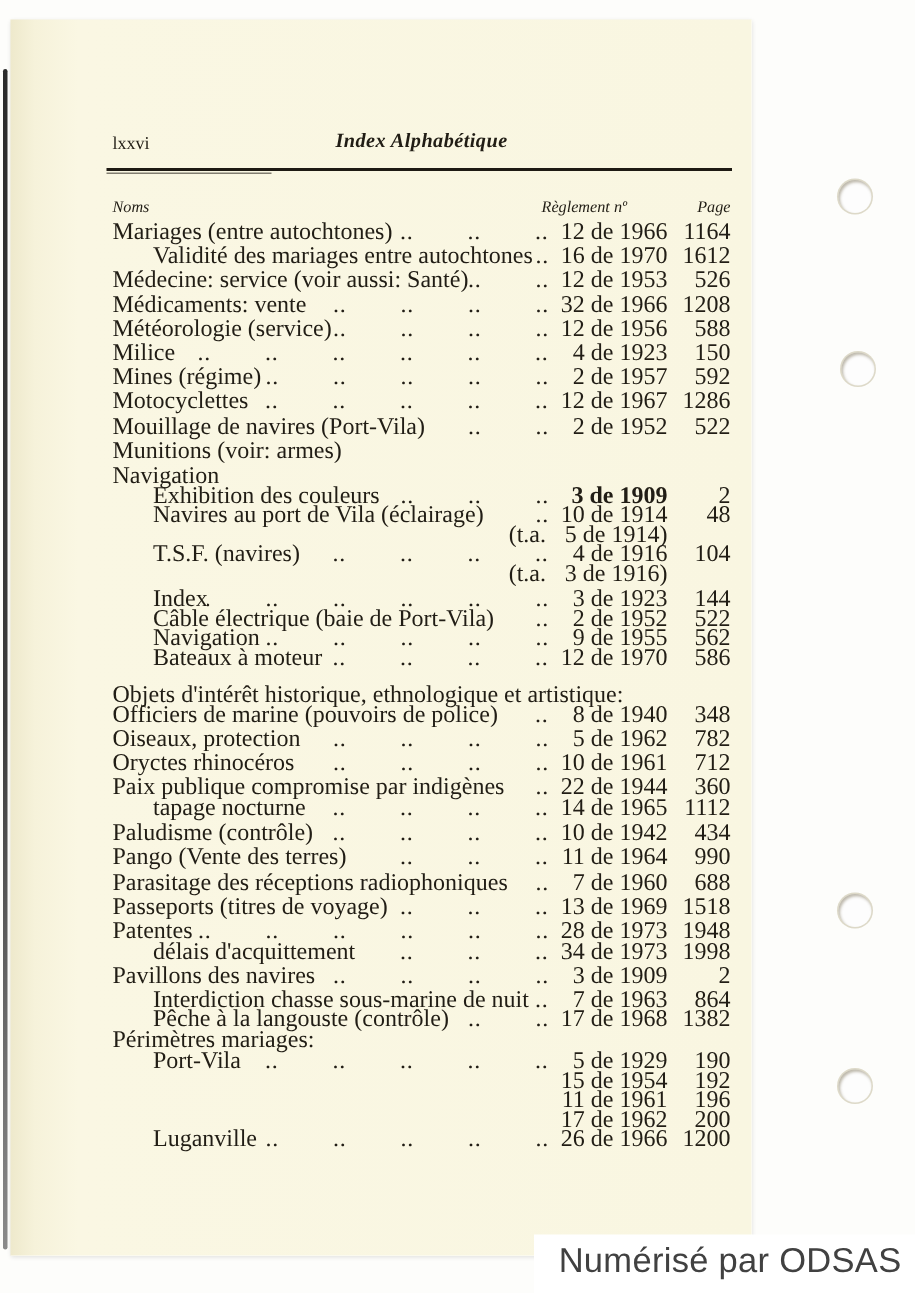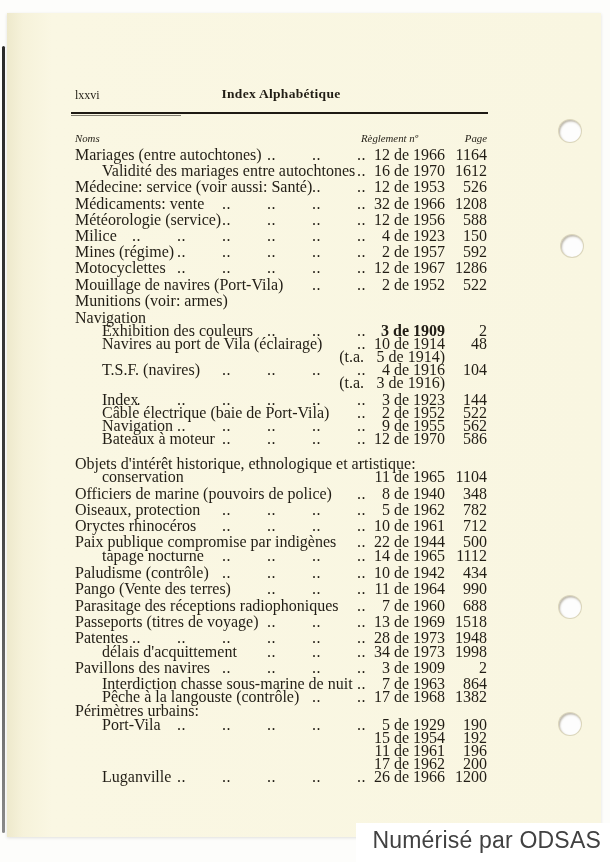--- a/index.html
+++ b/index.html
@@ -3,36 +3,36 @@
 <meta charset="utf-8">
 <style>
   html,body{margin:0;padding:0;}
   body{
     width:610px;height:862px;position:relative;overflow:hidden;
     background:#fdfdfb;
     font-family:"Liberation Serif","DejaVu Serif",serif;
     color:var(--ink,#211d15);
   }
   .page{
-    position:absolute;left:7px;top:13px;width:594px;height:824px;
+    position:absolute;left:7px;top:13px;width:494px;height:824px;
     background:linear-gradient(90deg,#eee9cc 0px,#f6f2da 16px,var(--paper,#faf7e3) 45px,#f9f6e1 100%);
     box-shadow:0 1px 3px rgba(0,0,0,0.12);
   }
   .spine-line{
     position:absolute;left:2px;top:46px;width:3px;height:787px;border-radius:2px;
     background:linear-gradient(180deg,#2b2b2b 0%,#3c3c3c 55%,#8a8a8a 100%);
   }
   .hole{
     position:absolute;width:22px;height:22px;border-radius:50%;background:#fdfdfd;
     box-shadow:inset 1px 1.5px 2px rgba(110,100,70,.45), 0 0 0 1px rgba(190,182,150,.5);
   }
   .folio{position:absolute;left:68px;top:75px;font-size:12px;}
   .title{
     position:absolute;left:68px;top:73px;width:412px;text-align:center;
-    font-size:13.5px;font-weight:bold;letter-spacing:.3px;
+    font-size:13.5px;font-style:italic;font-weight:bold;letter-spacing:.3px;
   }
   .rule{position:absolute;left:64px;top:99px;width:417px;height:2.2px;background:#1e1a13;}
   .rule2{position:absolute;left:64px;top:102px;width:110px;height:1px;background:rgba(30,26,19,.55);}
   .colhead{
     position:absolute;left:68px;top:119px;width:412px;display:flex;
     font-size:10.8px;font-style:italic;
   }
   .colhead .c-noms{flex:1;}
   .colhead .c-reg{width:86px;text-align:left;}
   .colhead .c-page{width:40px;text-align:right;}
@@ -217,27 +217,20 @@
     <span class="reg">12 de 1970</span>
     <span class="pg">586</span>
   </div>
       <div class="row sp-t">
     <span class="name">Objets d'intérêt historique, ethnologique et artistique:</span>
     <span class="lead"></span>
     <span class="prereg"></span>
     <span class="reg"></span>
     <span class="pg"></span>
   </div>
-      <div class="row sp-g17 ind">
-    <span class="name">conservation</span>
-    <span class="lead"></span>
-    <span class="prereg"></span>
-    <span class="reg">11 de 1965</span>
-    <span class="pg">1104</span>
-  </div>
       <div class="row sp-n">
     <span class="name">Officiers de marine (pouvoirs de police)</span>
     <span class="lead">..&nbsp;&nbsp;&nbsp;&nbsp;&nbsp;&nbsp;&nbsp;&nbsp;..&nbsp;&nbsp;&nbsp;&nbsp;&nbsp;&nbsp;&nbsp;&nbsp;..&nbsp;&nbsp;&nbsp;&nbsp;&nbsp;&nbsp;&nbsp;&nbsp;..&nbsp;&nbsp;&nbsp;&nbsp;&nbsp;&nbsp;&nbsp;&nbsp;..&nbsp;&nbsp;&nbsp;&nbsp;&nbsp;&nbsp;&nbsp;&nbsp;..&nbsp;&nbsp;&nbsp;&nbsp;&nbsp;&nbsp;&nbsp;&nbsp;..&nbsp;&nbsp;&nbsp;&nbsp;&nbsp;&nbsp;&nbsp;&nbsp;..&nbsp;&nbsp;&nbsp;&nbsp;&nbsp;&nbsp;&nbsp;&nbsp;..&nbsp;&nbsp;&nbsp;&nbsp;&nbsp;&nbsp;&nbsp;&nbsp;..&nbsp;&nbsp;&nbsp;&nbsp;&nbsp;&nbsp;&nbsp;&nbsp;..&nbsp;&nbsp;&nbsp;&nbsp;&nbsp;&nbsp;&nbsp;&nbsp;..&nbsp;&nbsp;&nbsp;&nbsp;&nbsp;&nbsp;&nbsp;&nbsp;..&nbsp;&nbsp;&nbsp;&nbsp;&nbsp;&nbsp;&nbsp;&nbsp;</span>
     <span class="prereg"></span>
     <span class="reg">8 de 1940</span>
     <span class="pg">348</span>
   </div>
       <div class="row sp-n">
     <span class="name">Oiseaux, protection</span>
     <span class="lead">..&nbsp;&nbsp;&nbsp;&nbsp;&nbsp;&nbsp;&nbsp;&nbsp;..&nbsp;&nbsp;&nbsp;&nbsp;&nbsp;&nbsp;&nbsp;&nbsp;..&nbsp;&nbsp;&nbsp;&nbsp;&nbsp;&nbsp;&nbsp;&nbsp;..&nbsp;&nbsp;&nbsp;&nbsp;&nbsp;&nbsp;&nbsp;&nbsp;..&nbsp;&nbsp;&nbsp;&nbsp;&nbsp;&nbsp;&nbsp;&nbsp;..&nbsp;&nbsp;&nbsp;&nbsp;&nbsp;&nbsp;&nbsp;&nbsp;..&nbsp;&nbsp;&nbsp;&nbsp;&nbsp;&nbsp;&nbsp;&nbsp;..&nbsp;&nbsp;&nbsp;&nbsp;&nbsp;&nbsp;&nbsp;&nbsp;..&nbsp;&nbsp;&nbsp;&nbsp;&nbsp;&nbsp;&nbsp;&nbsp;..&nbsp;&nbsp;&nbsp;&nbsp;&nbsp;&nbsp;&nbsp;&nbsp;..&nbsp;&nbsp;&nbsp;&nbsp;&nbsp;&nbsp;&nbsp;&nbsp;..&nbsp;&nbsp;&nbsp;&nbsp;&nbsp;&nbsp;&nbsp;&nbsp;..&nbsp;&nbsp;&nbsp;&nbsp;&nbsp;&nbsp;&nbsp;&nbsp;</span>
@@ -250,21 +243,21 @@
     <span class="lead">..&nbsp;&nbsp;&nbsp;&nbsp;&nbsp;&nbsp;&nbsp;&nbsp;..&nbsp;&nbsp;&nbsp;&nbsp;&nbsp;&nbsp;&nbsp;&nbsp;..&nbsp;&nbsp;&nbsp;&nbsp;&nbsp;&nbsp;&nbsp;&nbsp;..&nbsp;&nbsp;&nbsp;&nbsp;&nbsp;&nbsp;&nbsp;&nbsp;..&nbsp;&nbsp;&nbsp;&nbsp;&nbsp;&nbsp;&nbsp;&nbsp;..&nbsp;&nbsp;&nbsp;&nbsp;&nbsp;&nbsp;&nbsp;&nbsp;..&nbsp;&nbsp;&nbsp;&nbsp;&nbsp;&nbsp;&nbsp;&nbsp;..&nbsp;&nbsp;&nbsp;&nbsp;&nbsp;&nbsp;&nbsp;&nbsp;..&nbsp;&nbsp;&nbsp;&nbsp;&nbsp;&nbsp;&nbsp;&nbsp;..&nbsp;&nbsp;&nbsp;&nbsp;&nbsp;&nbsp;&nbsp;&nbsp;..&nbsp;&nbsp;&nbsp;&nbsp;&nbsp;&nbsp;&nbsp;&nbsp;..&nbsp;&nbsp;&nbsp;&nbsp;&nbsp;&nbsp;&nbsp;&nbsp;..&nbsp;&nbsp;&nbsp;&nbsp;&nbsp;&nbsp;&nbsp;&nbsp;</span>
     <span class="prereg"></span>
     <span class="reg">10 de 1961</span>
     <span class="pg">712</span>
   </div>
       <div class="row sp-g14">
     <span class="name">Paix publique compromise par indigènes</span>
     <span class="lead">..&nbsp;&nbsp;&nbsp;&nbsp;&nbsp;&nbsp;&nbsp;&nbsp;..&nbsp;&nbsp;&nbsp;&nbsp;&nbsp;&nbsp;&nbsp;&nbsp;..&nbsp;&nbsp;&nbsp;&nbsp;&nbsp;&nbsp;&nbsp;&nbsp;..&nbsp;&nbsp;&nbsp;&nbsp;&nbsp;&nbsp;&nbsp;&nbsp;..&nbsp;&nbsp;&nbsp;&nbsp;&nbsp;&nbsp;&nbsp;&nbsp;..&nbsp;&nbsp;&nbsp;&nbsp;&nbsp;&nbsp;&nbsp;&nbsp;..&nbsp;&nbsp;&nbsp;&nbsp;&nbsp;&nbsp;&nbsp;&nbsp;..&nbsp;&nbsp;&nbsp;&nbsp;&nbsp;&nbsp;&nbsp;&nbsp;..&nbsp;&nbsp;&nbsp;&nbsp;&nbsp;&nbsp;&nbsp;&nbsp;..&nbsp;&nbsp;&nbsp;&nbsp;&nbsp;&nbsp;&nbsp;&nbsp;..&nbsp;&nbsp;&nbsp;&nbsp;&nbsp;&nbsp;&nbsp;&nbsp;..&nbsp;&nbsp;&nbsp;&nbsp;&nbsp;&nbsp;&nbsp;&nbsp;..&nbsp;&nbsp;&nbsp;&nbsp;&nbsp;&nbsp;&nbsp;&nbsp;</span>
     <span class="prereg"></span>
     <span class="reg">22 de 1944</span>
-    <span class="pg">500</span>
+    <span class="pg">360</span>
   </div>
       <div class="row sp-g17 ind">
     <span class="name">tapage nocturne</span>
     <span class="lead">..&nbsp;&nbsp;&nbsp;&nbsp;&nbsp;&nbsp;&nbsp;&nbsp;..&nbsp;&nbsp;&nbsp;&nbsp;&nbsp;&nbsp;&nbsp;&nbsp;..&nbsp;&nbsp;&nbsp;&nbsp;&nbsp;&nbsp;&nbsp;&nbsp;..&nbsp;&nbsp;&nbsp;&nbsp;&nbsp;&nbsp;&nbsp;&nbsp;..&nbsp;&nbsp;&nbsp;&nbsp;&nbsp;&nbsp;&nbsp;&nbsp;..&nbsp;&nbsp;&nbsp;&nbsp;&nbsp;&nbsp;&nbsp;&nbsp;..&nbsp;&nbsp;&nbsp;&nbsp;&nbsp;&nbsp;&nbsp;&nbsp;..&nbsp;&nbsp;&nbsp;&nbsp;&nbsp;&nbsp;&nbsp;&nbsp;..&nbsp;&nbsp;&nbsp;&nbsp;&nbsp;&nbsp;&nbsp;&nbsp;..&nbsp;&nbsp;&nbsp;&nbsp;&nbsp;&nbsp;&nbsp;&nbsp;..&nbsp;&nbsp;&nbsp;&nbsp;&nbsp;&nbsp;&nbsp;&nbsp;..&nbsp;&nbsp;&nbsp;&nbsp;&nbsp;&nbsp;&nbsp;&nbsp;..&nbsp;&nbsp;&nbsp;&nbsp;&nbsp;&nbsp;&nbsp;&nbsp;</span>
     <span class="prereg"></span>
     <span class="reg">14 de 1965</span>
     <span class="pg">1112</span>
   </div>
       <div class="row sp-n">
     <span class="name">Paludisme (contrôle)</span>
@@ -323,21 +316,21 @@
     <span class="pg">864</span>
   </div>
       <div class="row sp-g14 ind">
     <span class="name">Pêche à la langouste (contrôle)</span>
     <span class="lead">..&nbsp;&nbsp;&nbsp;&nbsp;&nbsp;&nbsp;&nbsp;&nbsp;..&nbsp;&nbsp;&nbsp;&nbsp;&nbsp;&nbsp;&nbsp;&nbsp;..&nbsp;&nbsp;&nbsp;&nbsp;&nbsp;&nbsp;&nbsp;&nbsp;..&nbsp;&nbsp;&nbsp;&nbsp;&nbsp;&nbsp;&nbsp;&nbsp;..&nbsp;&nbsp;&nbsp;&nbsp;&nbsp;&nbsp;&nbsp;&nbsp;..&nbsp;&nbsp;&nbsp;&nbsp;&nbsp;&nbsp;&nbsp;&nbsp;..&nbsp;&nbsp;&nbsp;&nbsp;&nbsp;&nbsp;&nbsp;&nbsp;..&nbsp;&nbsp;&nbsp;&nbsp;&nbsp;&nbsp;&nbsp;&nbsp;..&nbsp;&nbsp;&nbsp;&nbsp;&nbsp;&nbsp;&nbsp;&nbsp;..&nbsp;&nbsp;&nbsp;&nbsp;&nbsp;&nbsp;&nbsp;&nbsp;..&nbsp;&nbsp;&nbsp;&nbsp;&nbsp;&nbsp;&nbsp;&nbsp;..&nbsp;&nbsp;&nbsp;&nbsp;&nbsp;&nbsp;&nbsp;&nbsp;..&nbsp;&nbsp;&nbsp;&nbsp;&nbsp;&nbsp;&nbsp;&nbsp;</span>
     <span class="prereg"></span>
     <span class="reg">17 de 1968</span>
     <span class="pg">1382</span>
   </div>
       <div class="row sp-g14">
-    <span class="name">Périmètres urbains:</span>
+    <span class="name">Périmètres mariages:</span>
     <span class="lead"></span>
     <span class="prereg"></span>
     <span class="reg"></span>
     <span class="pg"></span>
   </div>
       <div class="row sp-t ind">
     <span class="name">Port-Vila</span>
     <span class="lead">..&nbsp;&nbsp;&nbsp;&nbsp;&nbsp;&nbsp;&nbsp;&nbsp;..&nbsp;&nbsp;&nbsp;&nbsp;&nbsp;&nbsp;&nbsp;&nbsp;..&nbsp;&nbsp;&nbsp;&nbsp;&nbsp;&nbsp;&nbsp;&nbsp;..&nbsp;&nbsp;&nbsp;&nbsp;&nbsp;&nbsp;&nbsp;&nbsp;..&nbsp;&nbsp;&nbsp;&nbsp;&nbsp;&nbsp;&nbsp;&nbsp;..&nbsp;&nbsp;&nbsp;&nbsp;&nbsp;&nbsp;&nbsp;&nbsp;..&nbsp;&nbsp;&nbsp;&nbsp;&nbsp;&nbsp;&nbsp;&nbsp;..&nbsp;&nbsp;&nbsp;&nbsp;&nbsp;&nbsp;&nbsp;&nbsp;..&nbsp;&nbsp;&nbsp;&nbsp;&nbsp;&nbsp;&nbsp;&nbsp;..&nbsp;&nbsp;&nbsp;&nbsp;&nbsp;&nbsp;&nbsp;&nbsp;..&nbsp;&nbsp;&nbsp;&nbsp;&nbsp;&nbsp;&nbsp;&nbsp;..&nbsp;&nbsp;&nbsp;&nbsp;&nbsp;&nbsp;&nbsp;&nbsp;..&nbsp;&nbsp;&nbsp;&nbsp;&nbsp;&nbsp;&nbsp;&nbsp;</span>
     <span class="prereg"></span>
     <span class="reg">5 de 1929</span>

